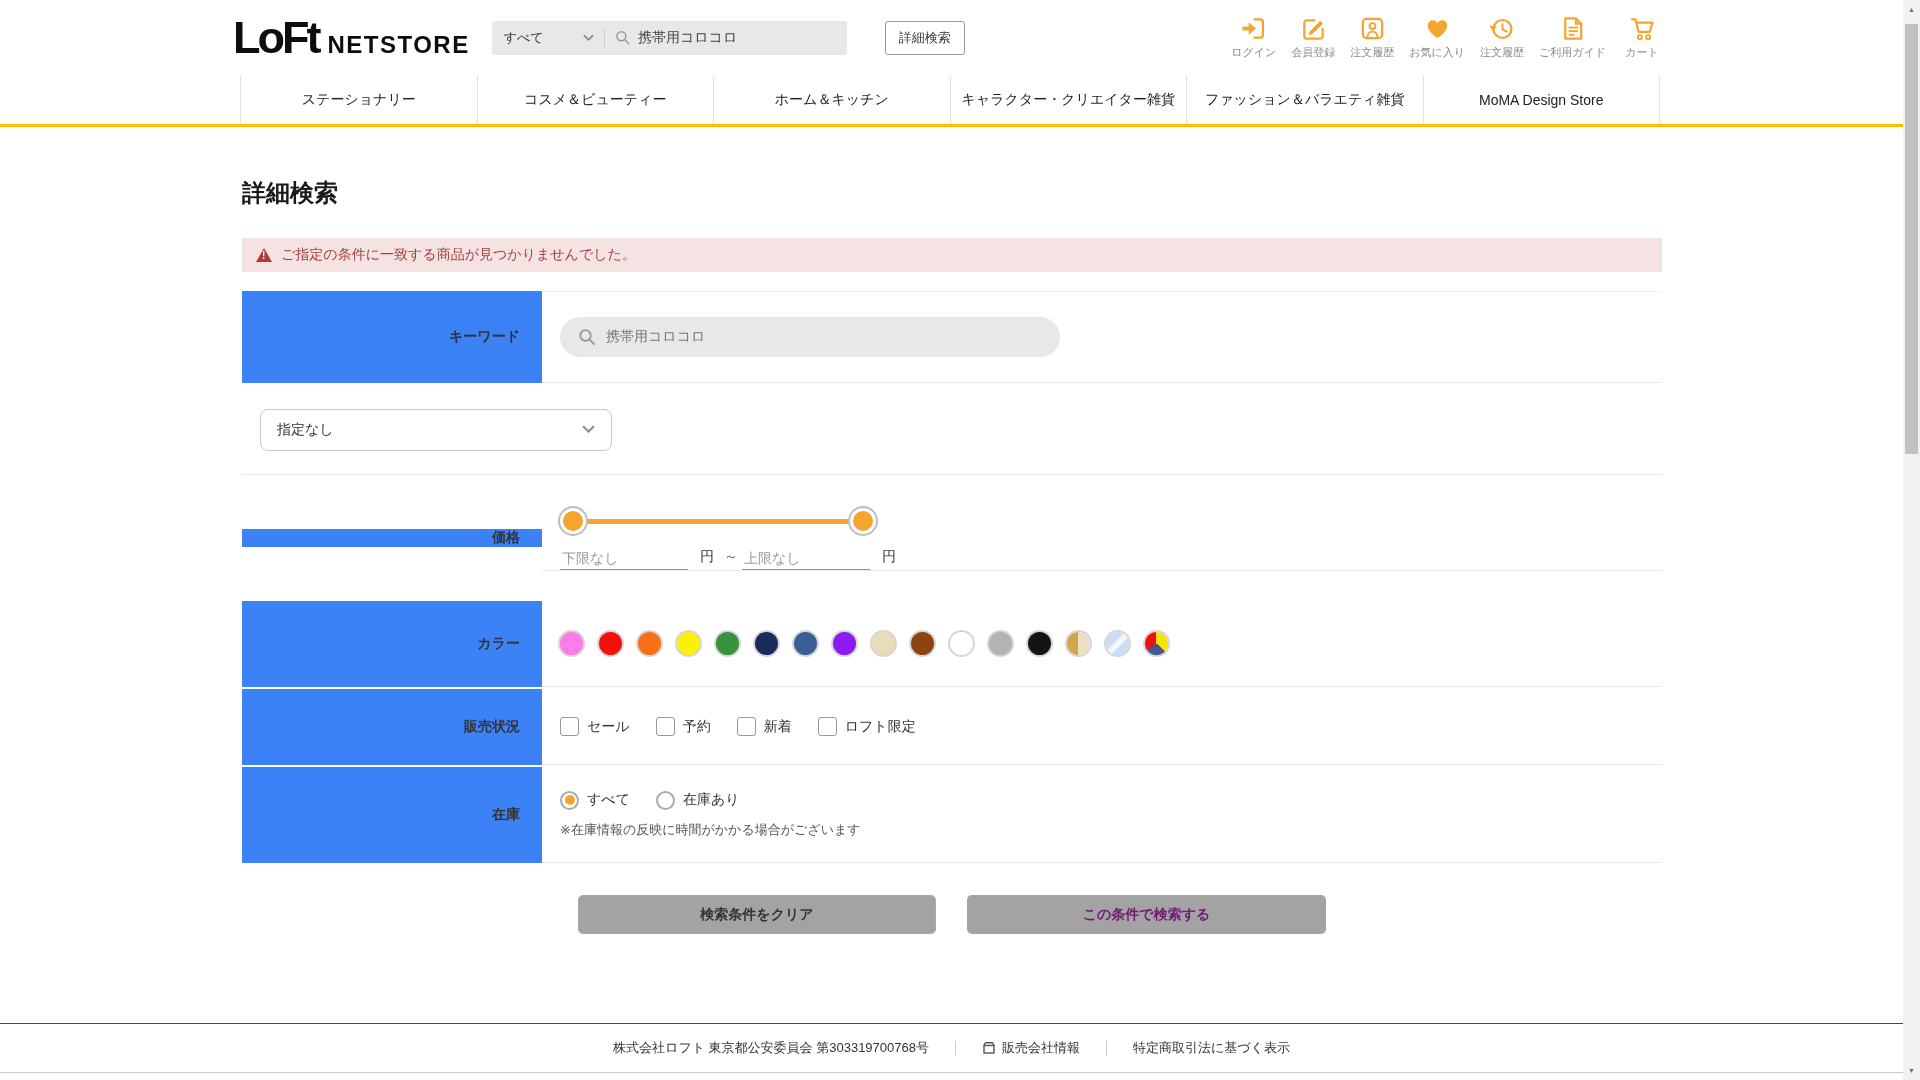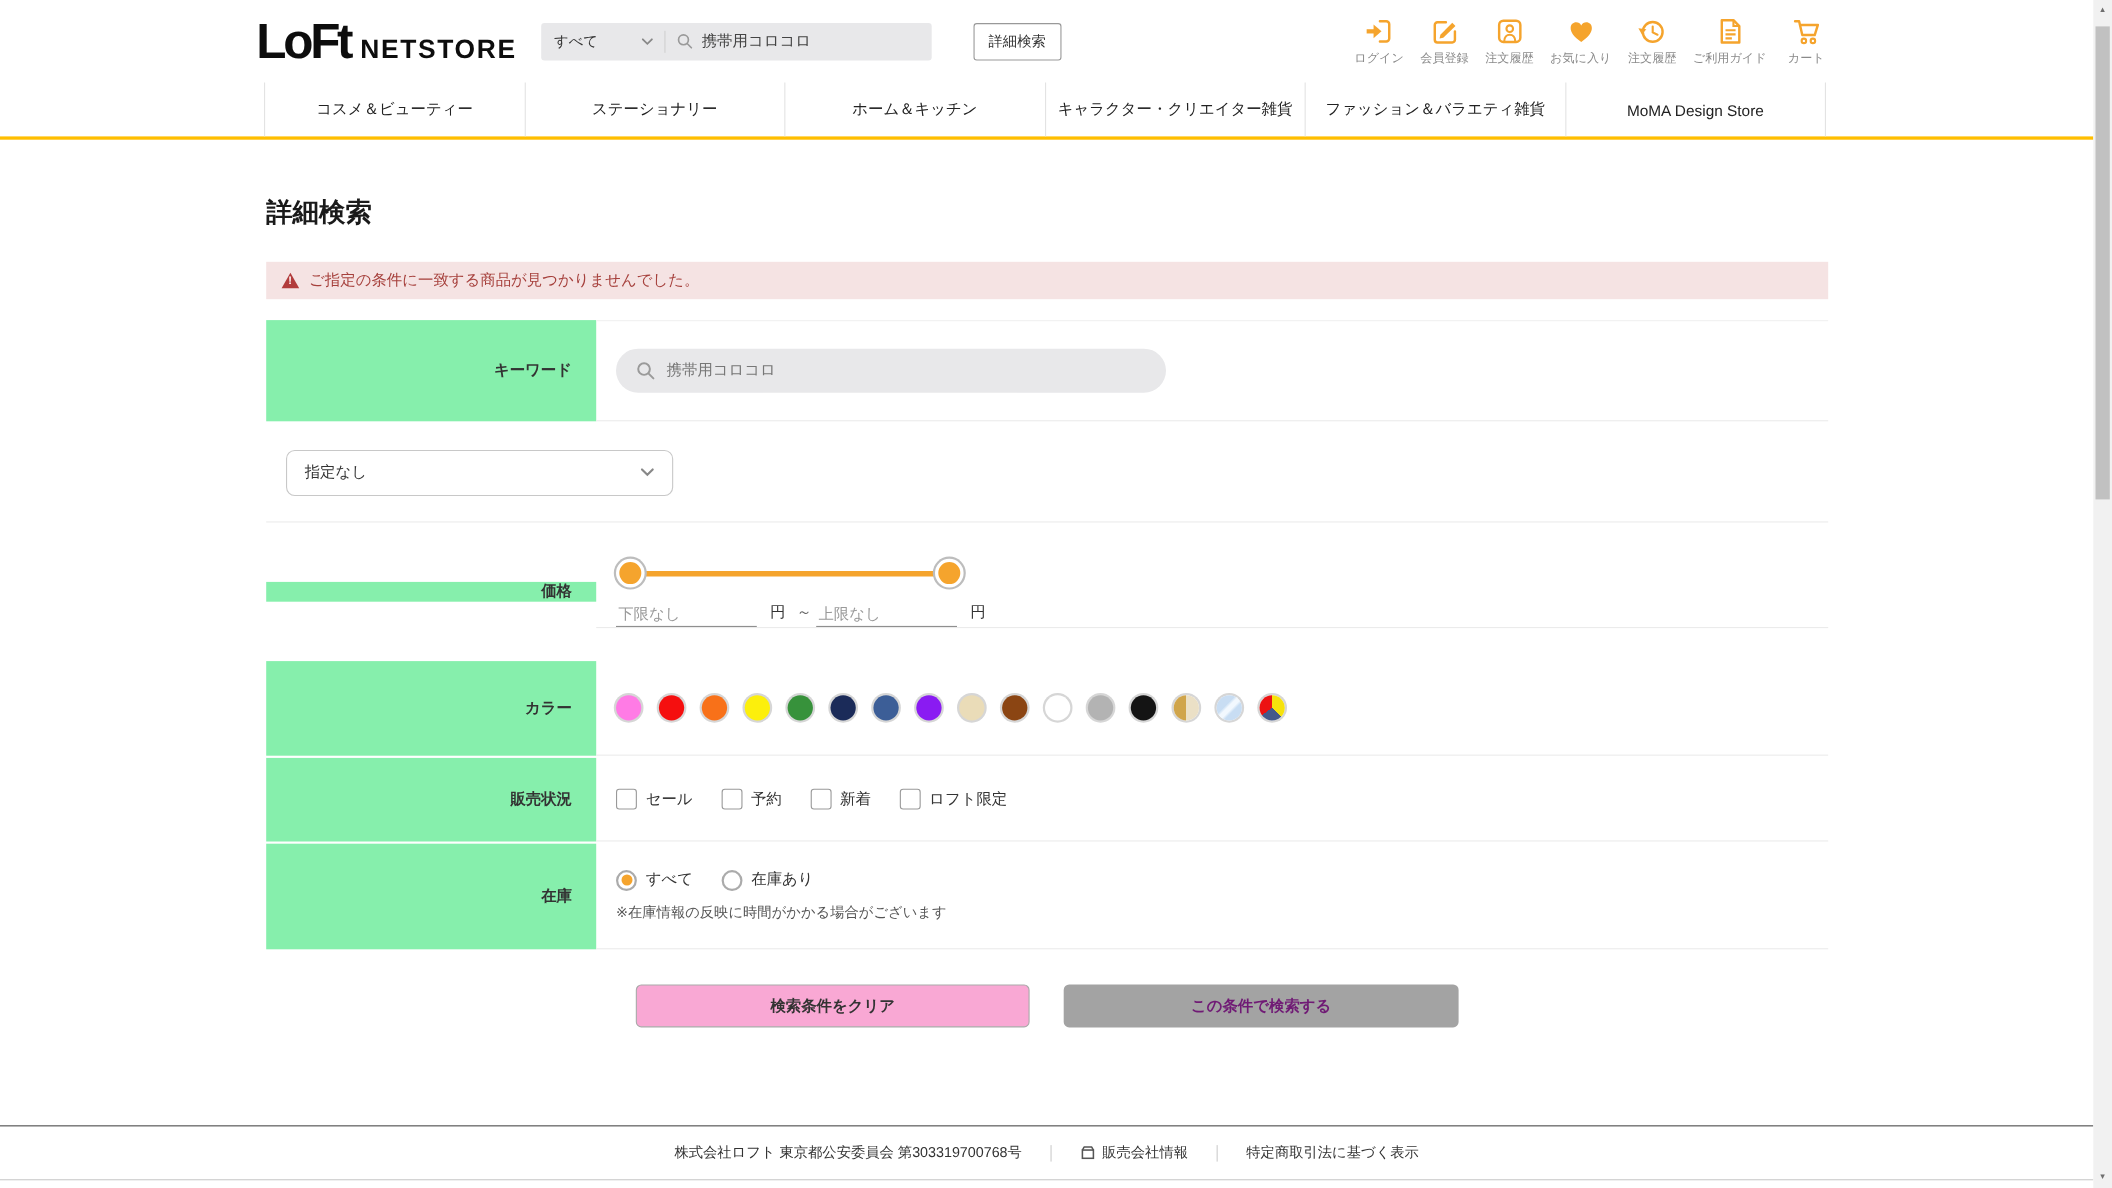--- a/index.html
+++ b/index.html
@@ -37,21 +37,21 @@
 
   
   main { width: 1420px; margin-left: 242px; }
   .page-title { margin-top: 50px; font-size: 24px; font-weight: bold; color: #1a1a1a; }
   .error-banner { margin-top: 29px; background: var(--error-bg); color: var(--error-text); font-size: 14px; height: 34px; display: flex; align-items: center; padding-left: 14px; gap: 9px; }
   .warn-tri { width: 0; height: 0; border-left: 8px solid transparent; border-right: 8px solid transparent; border-bottom: 14px solid #B23B3B; position: relative; flex: none; }
   .warn-tri::after { content: "!"; position: absolute; left: -2px; top: 2px; color: #fff; font-size: 10px; font-weight: bold; }
 
   .form-table { margin-top: 19px; }
   .form-row { display: flex; margin-bottom: 2px; }
-  .row-label { width: 300px; background: #86efac; display: flex; align-items: center; justify-content: flex-end; padding-right: 22px; font-size: 14px; font-weight: bold; color: #333; }
+  .row-label { width: 300px; background: #3b82f6; display: flex; align-items: center; justify-content: flex-end; padding-right: 22px; font-size: 14px; font-weight: bold; color: #333; }
   .row-content { flex: 1; border-bottom: 1px solid #EBEBEB; padding-left: 18px; display: flex; flex-direction: column; justify-content: center; }
   .form-row:first-child .row-content { border-top: 1px solid #F1F1F1; }
   .h-keyword { height: 92px; } .h-category { height: 90px; } .h-price { height: 122px; align-items: center; }
   .h-color { height: 86px; } .h-sales { height: 76px; } .h-stock { height: 96px; }
 
   .kw-pill { width: 500px; height: 40px; background: #E8E8EA; border-radius: 20px; display: flex; align-items: center; padding: 0 18px; gap: 10px; }
   .kw-pill input { flex: 1; border: none; background: transparent; outline: none; font-size: 14px; color: #777; font-family: inherit; }
 
   .select-box { width: 352px; height: 42px; border: 1px solid #C8C8C8; border-radius: 8px; background: #fff; display: flex; align-items: center; justify-content: space-between; padding: 0 16px; font-size: 14px; color: #333; cursor: pointer; gap: 16px; }
 
@@ -73,21 +73,21 @@
   .checkbox { width: 19px; height: 19px; border: 1px solid #999; border-radius: 3px; background: #fff; flex: none; }
 
   .radio-row { display: flex; gap: 26px; align-items: center; }
   .radio-item { display: flex; align-items: center; gap: 8px; font-size: 14px; cursor: pointer; }
   .radio { width: 19px; height: 19px; border: 2px solid #ABABAB; border-radius: 50%; background: #fff; position: relative; flex: none; }
   .radio.on::after { content: ""; position: absolute; inset: 2.5px; border-radius: 50%; background: var(--accent-orange); }
   .stock-note { margin-top: 11px; font-size: 13px; color: #555; }
 
   .actions { display: flex; justify-content: center; gap: 31px; margin-top: 32px; }
   .btn { height: 39px; border-radius: 5px; font-size: 14px; font-weight: bold; font-family: inherit; cursor: pointer; }
-  .btn-clear { width: 358px; background: #f9a8d4; border: 1px solid #A9A9A9; color: #333; }
+  .btn-clear { width: 358px; background: #a3a3a3; border: 1px solid #A9A9A9; color: #333; }
   .btn-search { width: 359px; background: #A3A3A3; border: none; color: #701a75; }
 
   
   .footer { position: absolute; left: 0; top: 1023px; width: 1903px; height: 50px; border-top: 1px solid #4A4A4A; border-bottom: 1px solid #CACACA; display: flex; align-items: center; justify-content: center; font-size: 13px; color: #333; background: #fff; }
   .f-sep { width: 1px; height: 15px; background: #CCC; margin: 0 26px; }
   .f-link { display: flex; align-items: center; gap: 6px; cursor: pointer; color: #333; }
 
   
   .scrollbar { position: absolute; right: 0; top: 0; width: 17px; height: 1080px; background: #F1F1F1; }
   .sb-arrow { position: absolute; left: 0; width: 17px; height: 17px; display: flex; align-items: center; justify-content: center; font-size: 7px; color: #6E6E6E; cursor: pointer; }
@@ -179,23 +179,23 @@
             <circle cx="19.8" cy="23" r="2.1" stroke="currentColor" stroke-width="2" fill="none"></circle>
           </svg>
         <span class="hlabel">カート</span>
       </div>
     </div>
   </header>
 
   <nav class="main-nav">
     <div class="nav-inner">
 
+        <div class="nav-item">ステーショナリー</div>
+
         <div class="nav-item">コスメ＆ビューティー</div>
-
-        <div class="nav-item">ステーショナリー</div>
 
         <div class="nav-item">ホーム＆キッチン</div>
 
         <div class="nav-item">キャラクター・クリエイター雑貨</div>
 
         <div class="nav-item">ファッション＆バラエティ雑貨</div>
 
         <div class="nav-item">MoMA Design Store</div>
       </div>
   </nav>

